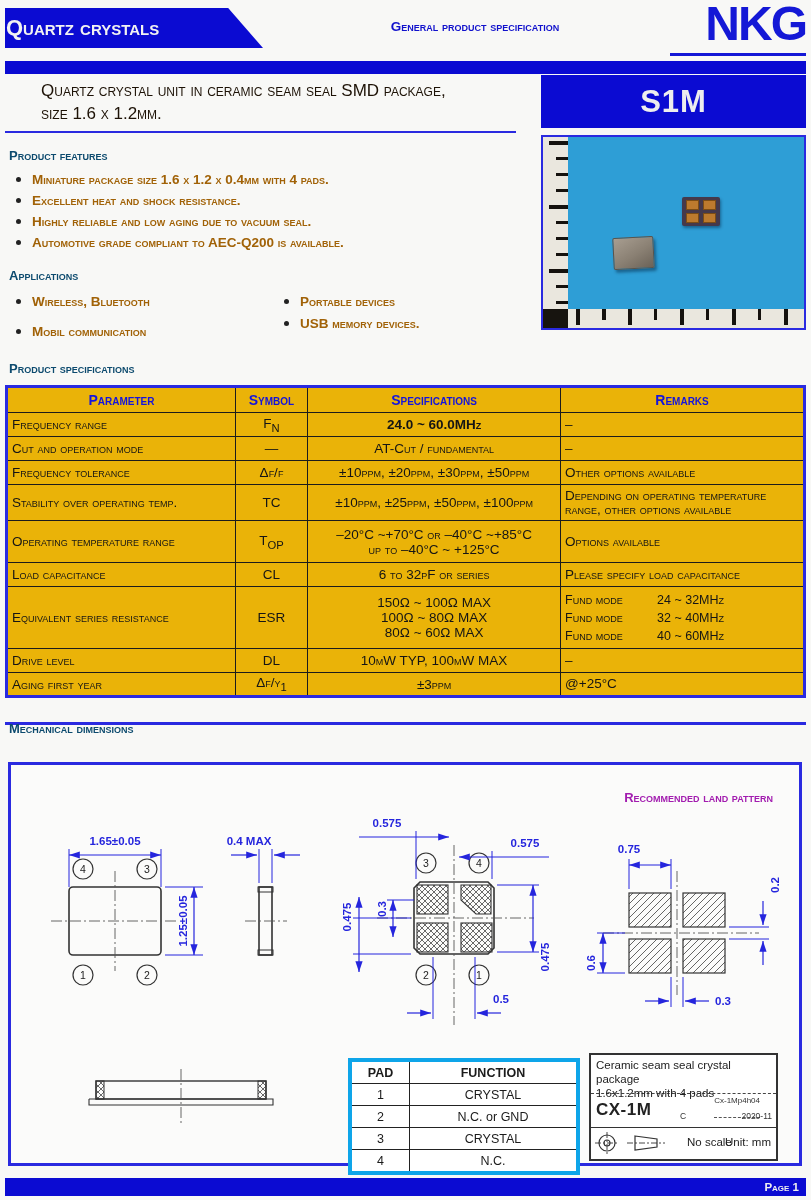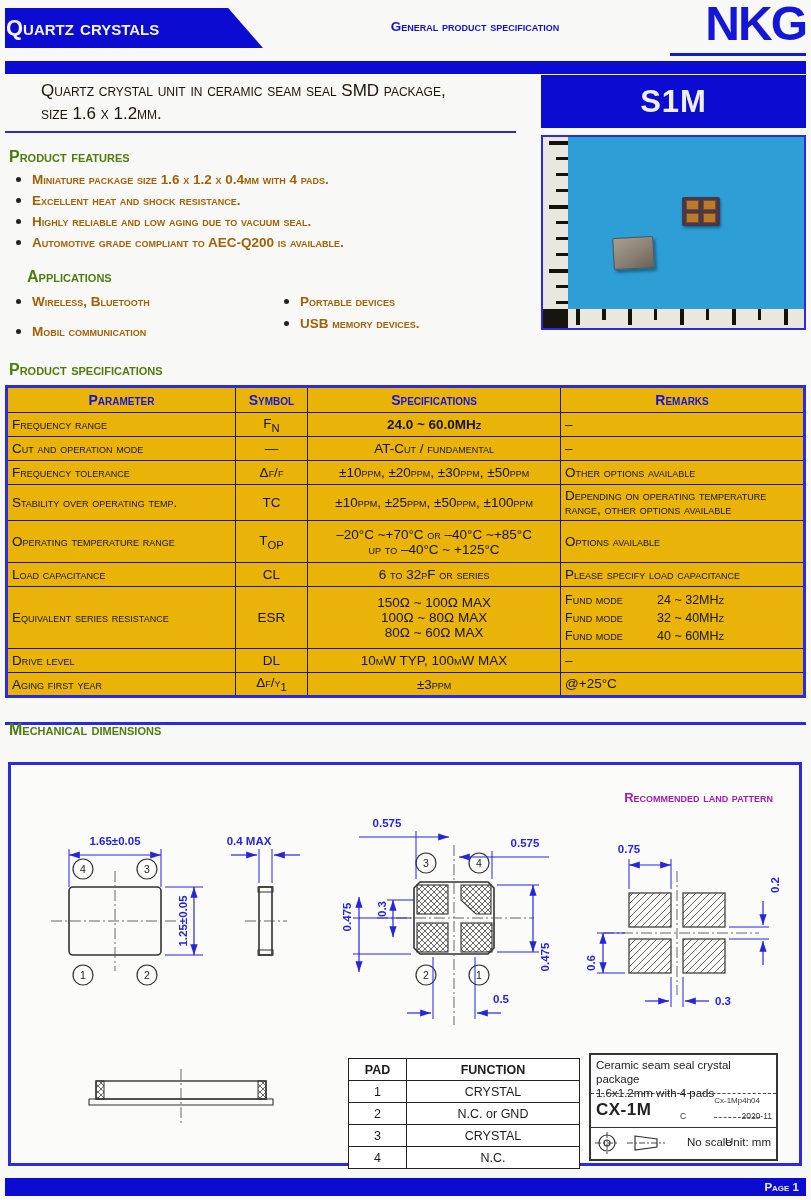--- a/index.html
+++ b/index.html
@@ -38,21 +38,21 @@
   .ruler-c{position:absolute;left:0;bottom:0;width:25px;height:19px;background:#17140f;}
   .chip-pads{position:absolute;left:139px;top:60px;width:38px;height:29px;background:#45394b;
              border-radius:2px;box-shadow:1px 2px 3px rgba(0,30,60,.45);}
   .chip-pads .pad{position:absolute;width:13px;height:10px;background:#bc7a2e;
              border:1px solid #7c4d15;box-sizing:border-box;}
   .chip-lid{position:absolute;left:70px;top:100px;width:39px;height:30px;
             background:linear-gradient(150deg,#a89e91 0%,#8a8073 55%,#6b6257 100%);
             border:1px solid #5c5349;transform:rotate(-3deg);border-radius:2px;
             box-shadow:2px 3px 3px rgba(0,30,60,.45);}
   
-  .sec-head{position:absolute;left:9px;font-size:16px;font-weight:bold;color:#4d7c0f;}
+  .sec-head{position:absolute;left:9px;font-size:13px;font-weight:bold;color:#0c4a6e;}
   .bullet-item{position:absolute;font-size:13.5px;font-weight:bold;color:#a16207;}
   .bullet-item .dot{position:absolute;left:-16px;top:5px;width:5px;height:5px;border-radius:50%;background:#222;}
   
   .spec-table{position:absolute;left:5px;top:385px;width:801px;border-collapse:collapse;
               border:3px solid #2a2ae0;table-layout:fixed;background:#eab308;}
   .spec-table td{border:1.5px solid #1c1c1c;padding:0 4px;font-size:13.5px;color:#151515;
                  font-variant:small-caps;vertical-align:middle;}
   .spec-table .th-cell{color:#1414dd;font-weight:bold;text-align:center;font-size:14px;height:24px;}
   .c-sym,.c-spec{text-align:center;}
   .c-rem{font-size:12px;line-height:13.5px;}
@@ -62,21 +62,21 @@
   .divider{position:absolute;left:5px;top:722px;width:801px;height:2.5px;background:#2a2ae0;}
   
   .mech-box{position:absolute;left:8px;top:762px;width:794px;height:404px;border:3px solid #2a2ae0;
             box-sizing:border-box;background:#fbfbfa;}
   .land-title{position:absolute;right:26px;top:25px;font-size:13px;font-weight:bold;color:#a21caf;}
   .mech-box svg text{font-family:"Liberation Sans",sans-serif;}
   .dimt{fill:#2525dd;font-size:11.5px;font-weight:bold;}
   .pint{fill:#222;font-size:10.5px;}
   
   .pad-table{position:absolute;left:337px;top:293px;width:232px;border-collapse:collapse;
-             border:1px solid #0ea5e9;background:#fff;}
+             border:4px solid #0ea5e9;background:#fff;}
   .pad-table td{border:1.2px solid #222;font-size:12.5px;text-align:center;height:19px;color:#1b1b1b;}
   .pad-table .hd{font-weight:bold;}
   .pad-table td:first-child{width:55px;}
   
   .tblock{position:absolute;left:578px;top:288px;width:189px;height:108px;border:2px solid #333;
           box-sizing:border-box;background:#fff;font-size:11.5px;color:#222;}
   .tb-desc{padding:3px 5px 2px 5px;line-height:14px;border-bottom:1.5px dashed #444;height:33px;box-sizing:content-box;}
   .tb-mid{position:relative;height:33px;border-bottom:1.5px solid #333;}
   .tb-model{position:absolute;left:5px;top:6px;font-size:17px;font-weight:bold;letter-spacing:.5px;}
   .tb-code{position:absolute;right:16px;top:2px;font-size:8px;color:#333;border-bottom:1px dashed #555;padding-bottom:12px;}
@@ -127,21 +127,21 @@
     </div>
     <div class="chip-lid"></div>
   </div>
 
   <div class="sec-head sc" style="top:148px;">Product features</div>
   <div class="bullet-item sc" style="left:32px;top:172px;"><span class="dot"></span><span>Miniature  package size 1.6 x 1.2 x 0.4mm with 4 pads.</span></div>
   <div class="bullet-item sc" style="left:32px;top:193px;"><span class="dot"></span><span>Excellent heat and shock resistance.</span></div>
   <div class="bullet-item sc" style="left:32px;top:214px;"><span class="dot"></span><span>Highly reliable and low aging due to vacuum seal.</span></div>
   <div class="bullet-item sc" style="left:32px;top:235px;"><span class="dot"></span><span>Automotive grade compliant to AEC-Q200 is available.</span></div>
 
-  <div class="sec-head sc" style="top:268px;margin-left:18px;">Applications</div>
+  <div class="sec-head sc" style="top:268px;">Applications</div>
   <div class="bullet-item sc" style="left:32px;top:294px;"><span class="dot"></span><span>Wireless, Bluetooth</span></div>
   <div class="bullet-item sc" style="left:32px;top:324px;"><span class="dot"></span><span>Mobil communication</span></div>
   <div class="bullet-item sc" style="left:300px;top:294px;"><span class="dot"></span><span>Portable devices</span></div>
   <div class="bullet-item sc" style="left:300px;top:316px;"><span class="dot"></span><span>USB memory devices.</span></div>
 
   <div class="sec-head sc" style="top:361px;">Product specifications</div>
   <table class="spec-table">
     <colgroup>
         <col style="width:228px">
         <col style="width:72px">

